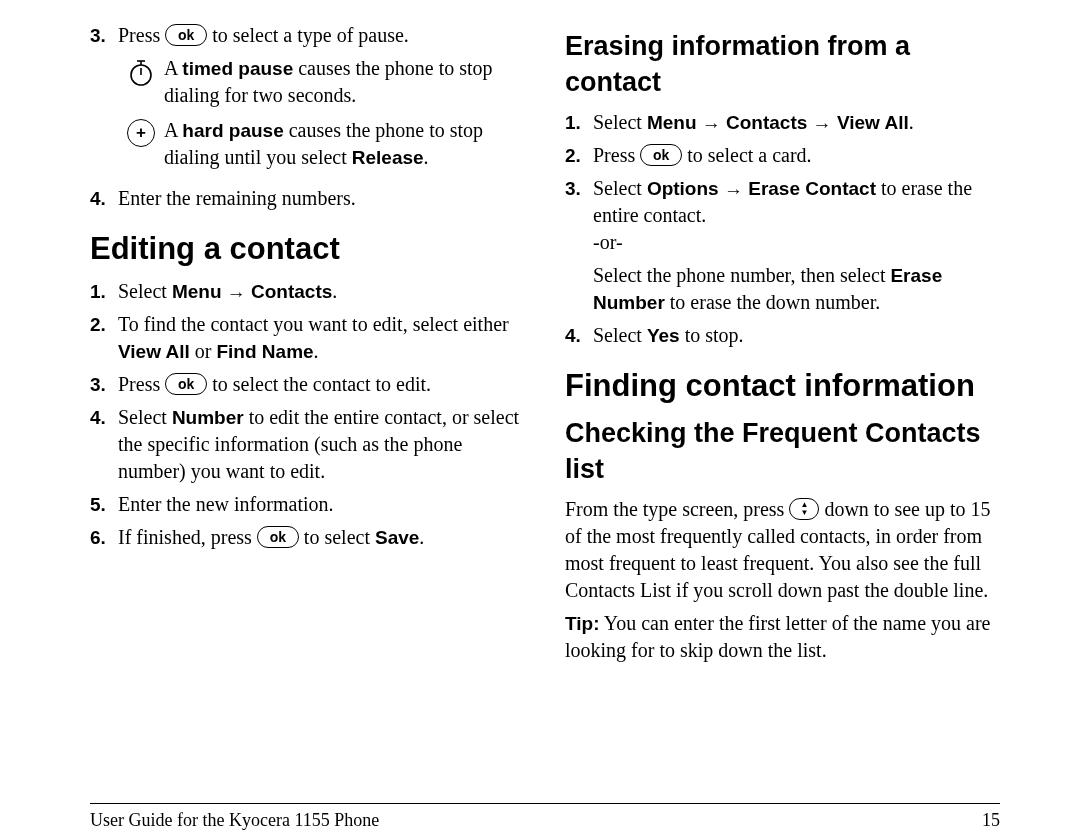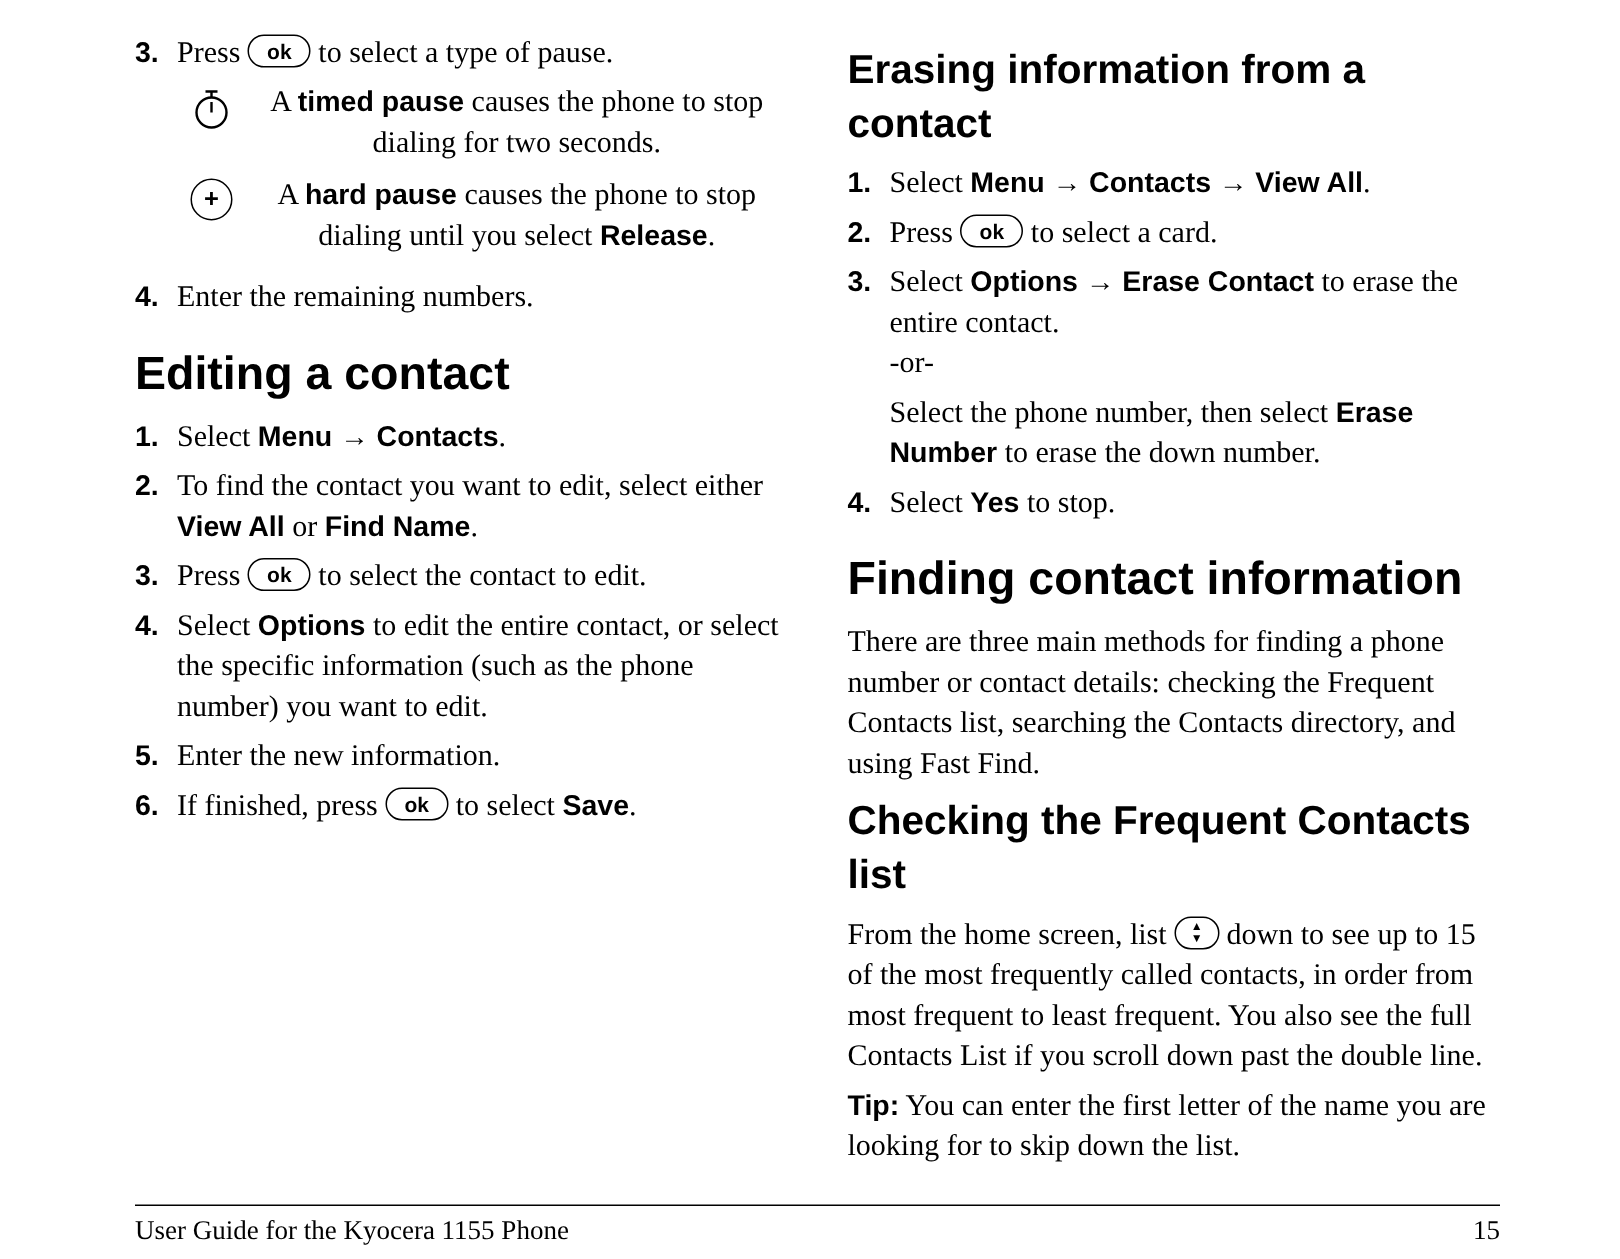--- a/index.html
+++ b/index.html
@@ -56,21 +56,20 @@
     flex-shrink: 0;
     padding-top: 1px;
   }
   .txt {
     flex: 1;
   }
   .sublist {
     list-style: none;
     padding: 0;
     margin: 6px 0 0 0;
-    text-align: center;
   }
   .sublist > li {
     display: flex;
     margin: 0 0 8px 0;
   }
   .subicon {
     width: 46px;
     flex-shrink: 0;
     display: flex;
     justify-content: center;
@@ -189,21 +188,21 @@
       <li>
         <span class="num">2.</span>
         <span class="txt"><span>To find the contact you want to edit, select either </span><span class="b">View All</span><span> or </span><span class="b">Find Name</span><span>.</span></span>
       </li>
       <li>
         <span class="num">3.</span>
         <span class="txt"><span>Press </span><span class="ok-icon">ok</span><span> to select the contact to edit.</span></span>
       </li>
       <li>
         <span class="num">4.</span>
-        <span class="txt"><span>Select </span><span class="b">Options</span><span> to edit the entire contact, or select the specific information (such as the phone number) you want to edit.</span></span>
+        <span class="txt"><span>Select </span><span class="b">Number</span><span> to edit the entire contact, or select the specific information (such as the phone number) you want to edit.</span></span>
       </li>
       <li>
         <span class="num">5.</span>
         <span class="txt">Enter the new information.</span>
       </li>
       <li>
         <span class="num">6.</span>
         <span class="txt"><span>If finished, press </span><span class="ok-icon">ok</span><span> to select </span><span class="b">Save</span><span>.</span></span>
       </li>
     </ol>
@@ -228,25 +227,24 @@
           <span>Select the phone number, then select </span><span class="b">Erase Number</span><span> to erase the down number.</span>
         </span>
       </li>
       <li>
         <span class="num">4.</span>
         <span class="txt"><span>Select </span><span class="b">Yes</span><span> to stop.</span></span>
       </li>
     </ol>
 
     <div class="h1">Finding contact information</div>
-    <div class="para">There are three main methods for finding a phone number or contact details: checking the Frequent Contacts list, searching the Contacts directory, and using Fast Find.</div>
 
     <div class="h2">Checking the Frequent Contacts list</div>
     <div class="para">
-      <span>From the home screen, list </span><span class="nav-icon"></span><span> down to see up to 15 of the most frequently called contacts, in order from most frequent to least frequent. You also see the full Contacts List if you scroll down past the double line.</span>
+      <span>From the type screen, press </span><span class="nav-icon"></span><span> down to see up to 15 of the most frequently called contacts, in order from most frequent to least frequent. You also see the full Contacts List if you scroll down past the double line.</span>
     </div>
     <div class="para">
       <span class="b">Tip:</span><span> You can enter the first letter of the name you are looking for to skip down the list.</span>
     </div>
   </div>
 </div>
 
 <div class="footer">
   <span>User Guide for the Kyocera 1155 Phone</span>
   <span>15</span>

